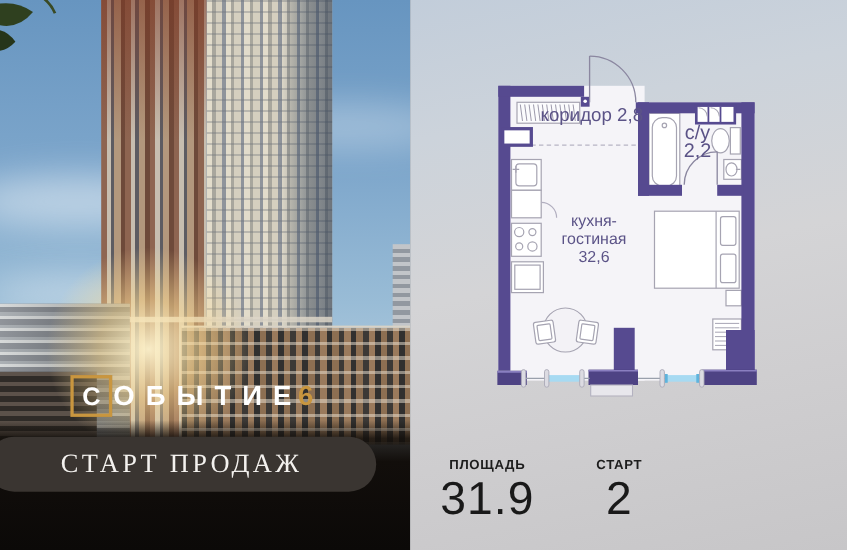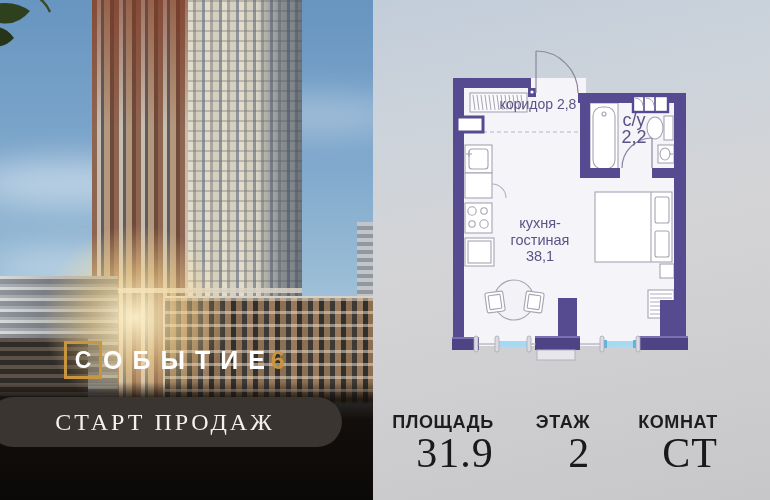--- a/index.html
+++ b/index.html
@@ -57,30 +57,30 @@
     background:#3a3531;display:flex;align-items:center;justify-content:center;}
   .banner-text{font-family:Liberation Serif, serif;color:#f3f1ee;font-size:24px;letter-spacing:3px;white-space:nowrap;}
   
   .plan-panel{
     position:relative;flex:1 1 auto;height:500px;overflow:hidden;
     background:linear-gradient(168deg,#c2cdda 0%,#ccd3db 22%,#d4d4d6 48%,#cfcED0 70%,#c7c6c8 100%);
     background:linear-gradient(168deg,#c2cdda 0%,#ccd3db 22%,#d4d4d6 48%,#cfced0 70%,#c7c6c8 100%);
   }
   .floorplan{position:absolute;left:79px;top:50px;width:236px;height:312px;}
   .room-label{position:absolute;color:#5b5387;text-align:center;line-height:17px;}
-  .lbl-corridor{left:28px;top:46px;width:116px;font-size:14px;white-space:nowrap;}
+  .lbl-corridor{left:28px;top:46px;width:116px;font-size:17px;white-space:nowrap;}
   .lbl-bath{left:152px;top:62px;width:60px;font-size:18px;}
-  .lbl-kitchen{left:39px;top:143px;width:98px;font-size:14.5px;line-height:16.5px;margin-top:22px;}
+  .lbl-kitchen{left:39px;top:143px;width:98px;font-size:14.5px;line-height:16.5px;}
   .room-area{display:inline;}
   .lbl-bath .room-name,.lbl-bath .room-area,
   .lbl-kitchen .room-name,.lbl-kitchen .room-area{display:block;}
   
   .stat{position:absolute;top:414px;transform:translateX(-50%);text-align:center;}
-  .stat-label{font-size:18px;font-weight:bold;letter-spacing:.6px;color:#1d1d1d;line-height:17px;}
-  .stat-value{font-family:Liberation Serif, serif;font-size:42px;color:#191919;line-height:44px;letter-spacing:1px;text-align:right;}
+  .stat-label{font-size:12px;font-weight:bold;letter-spacing:.6px;color:#1d1d1d;line-height:17px;}
+  .stat-value{font-family:Liberation Sans, sans-serif;font-size:42px;color:#191919;line-height:44px;letter-spacing:1px;}
   .stat.s1{left:70px;}.stat.s2{left:190px;}.stat.s3{left:305px;}
 </style>
 </head>
 <body>
 
 <div class="canvas">
 
   <div class="photo-panel">
     <div class="cloud c1"></div>
     <div class="cloud c2"></div>
@@ -289,30 +289,26 @@
       <div class="room-label lbl-corridor">
         <span class="room-name">коридор</span>
         <span class="room-area">2,8</span>
       </div>
       <div class="room-label lbl-bath">
         <span class="room-name">с/у</span>
         <span class="room-area">2,2</span>
       </div>
       <div class="room-label lbl-kitchen">
         <span class="room-name">кухня-гостиная</span>
-        <span class="room-area">38,1</span>
+        <span class="room-area">32,6</span>
       </div>
     </div>
 
     <div class="stat s1">
       <div class="stat-label">ПЛОЩАДЬ</div>
       <div class="stat-value">31.9</div>
     </div>
     <div class="stat s2">
-      <div class="stat-label">ЭТАЖ</div>
+      <div class="stat-label">СТАРТ</div>
       <div class="stat-value">2</div>
-    </div>
-    <div class="stat s3">
-      <div class="stat-label">КОМНАТ</div>
-      <div class="stat-value">СТ</div>
     </div>
   </div>
 </div>
 
 </body></html>

